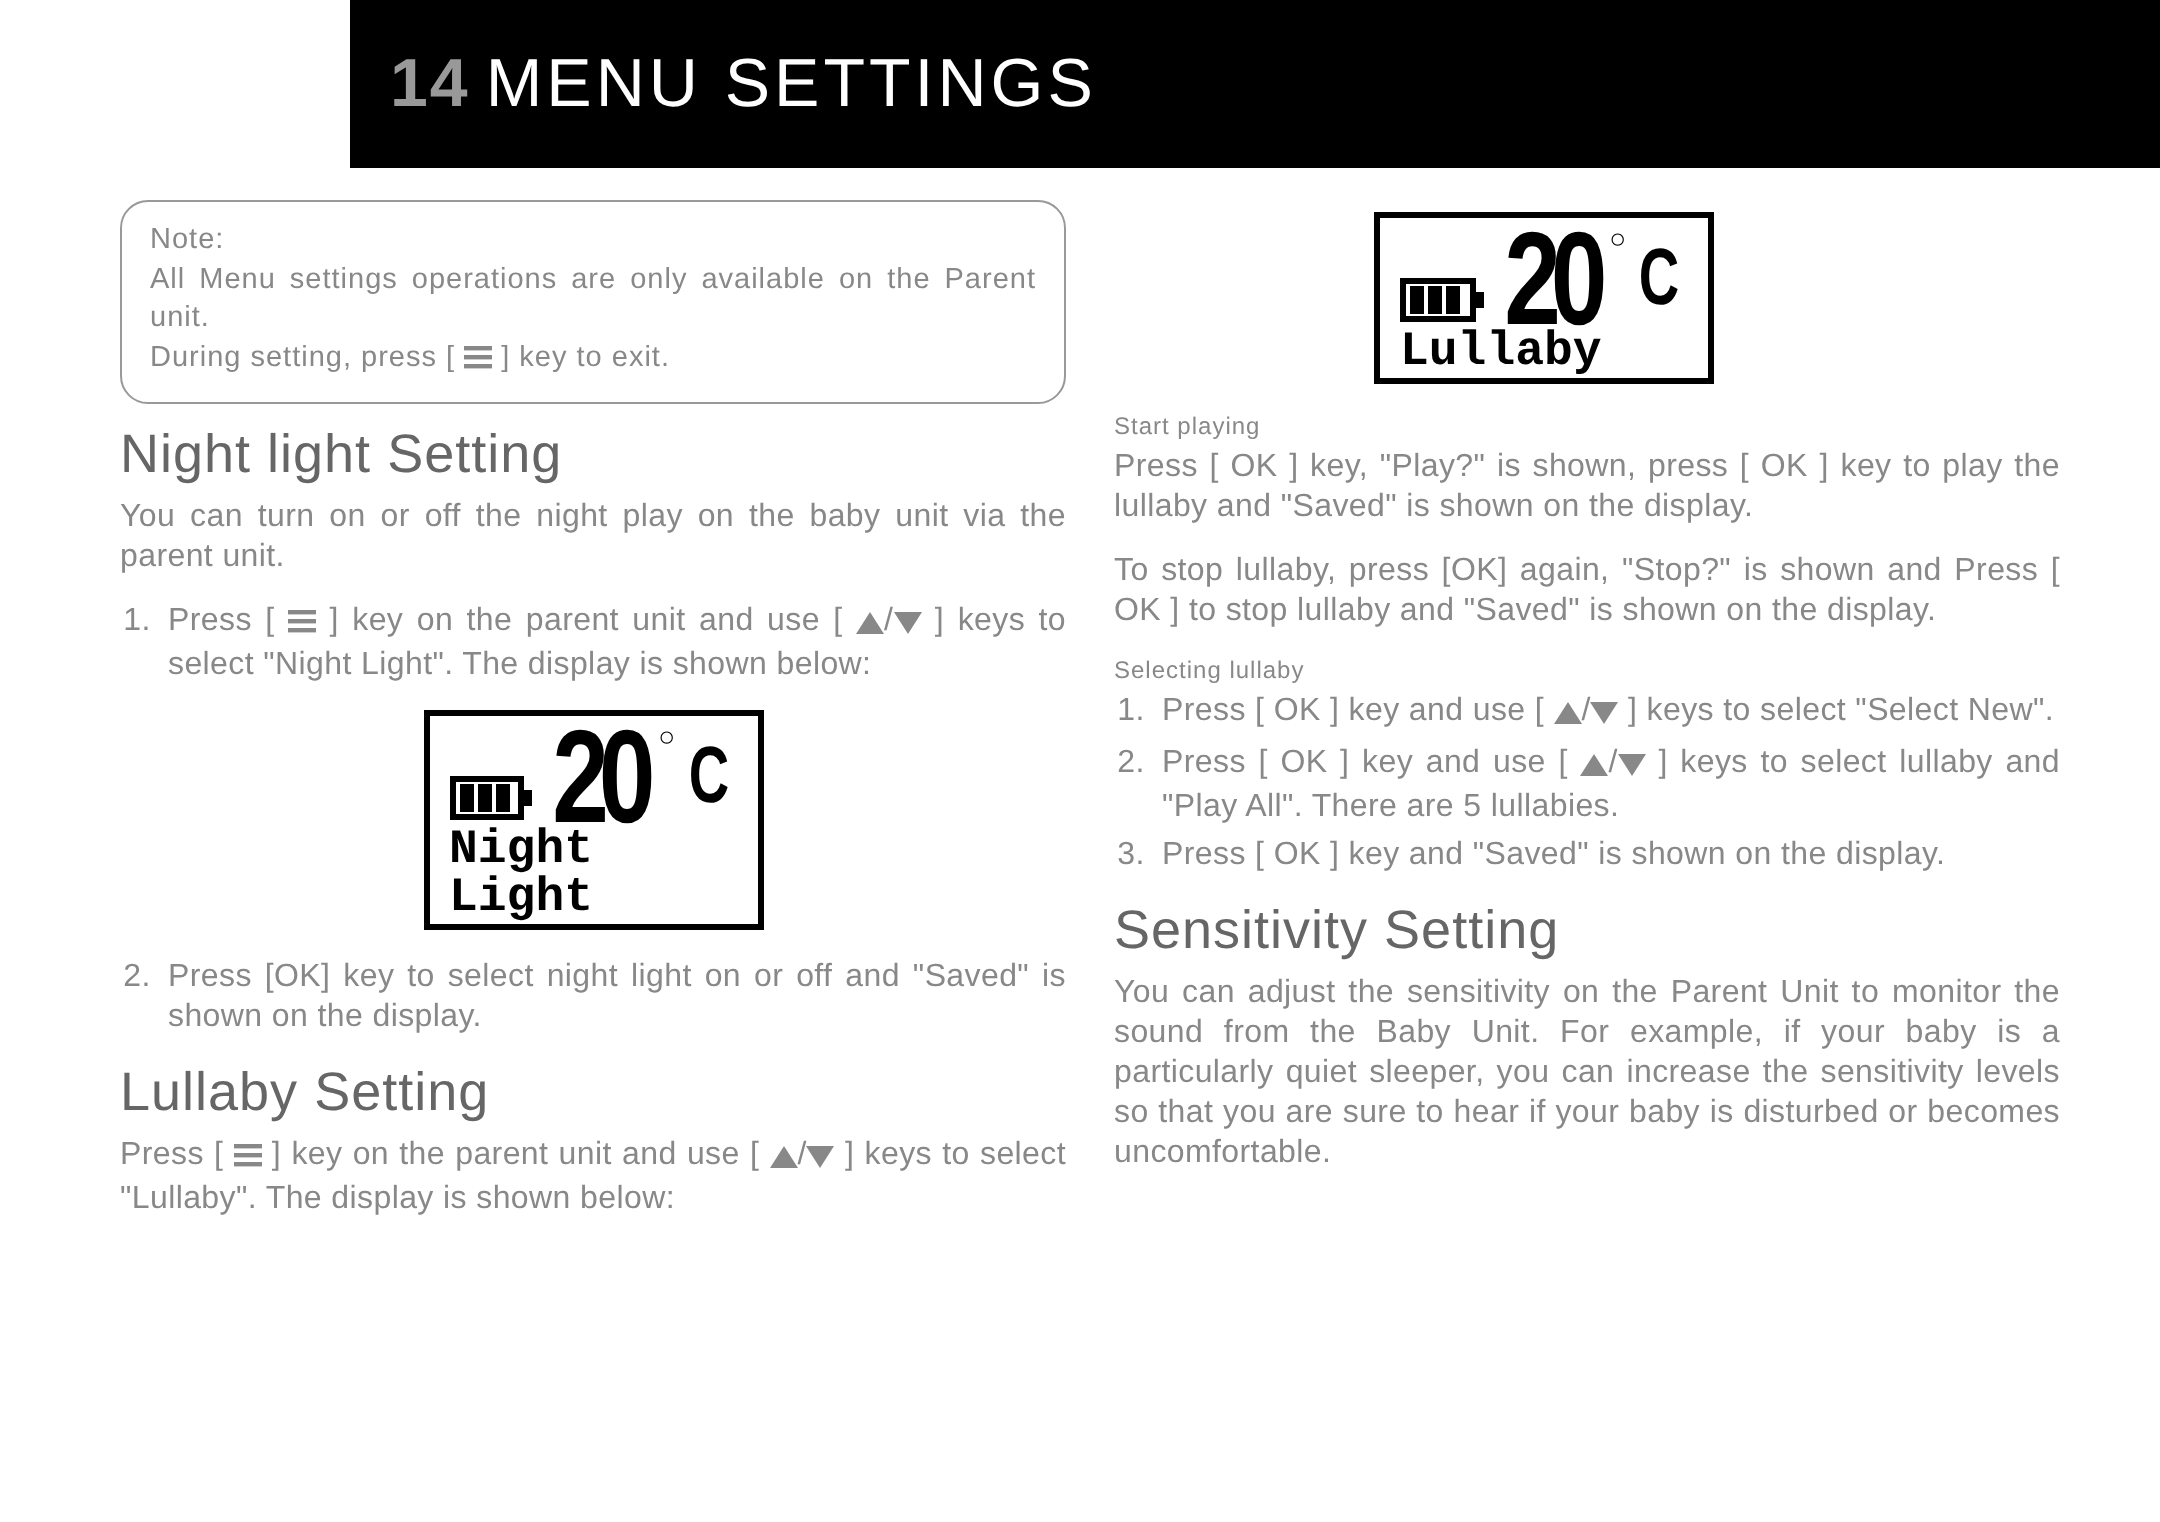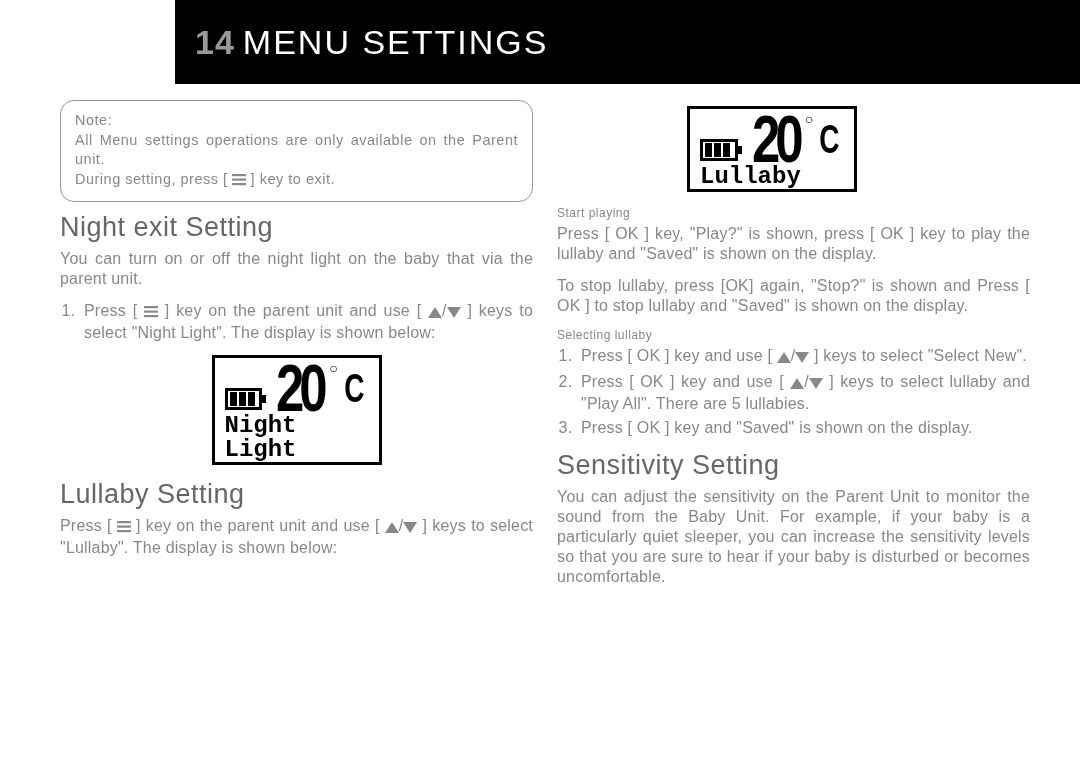--- a/index.html
+++ b/index.html
@@ -201,22 +201,22 @@
   <div class="col">
 
     <div class="note-box">
       <span class="note-title">Note:</span>
       <span>All Menu settings operations are only available on the Parent unit.</span><br>
       <span>During setting, press [ </span><span class="icon-menu"><svg width="14" height="12">
             <use href="#svg-menu"></use>
           </svg></span><span> ] key to exit.</span>
     </div>
 
-    <h2 class="section">Night exit Setting</h2>
-    <p class="body">You can turn on or off the night light on the baby that via the parent unit.</p>
+    <h2 class="section">Night light Setting</h2>
+    <p class="body">You can turn on or off the night play on the baby unit via the parent unit.</p>
     <ol>
       <li>
         <span>Press [ </span><span class="icon-menu"><svg width="14" height="12">
               <use href="#svg-menu"></use>
             </svg></span><span> ] key on the parent unit and use [ </span><span class="icon-up"><svg width="14" height="11">
               <use href="#svg-up"></use>
             </svg></span>/<span class="icon-down"><svg width="14" height="11">
               <use href="#svg-down"></use>
             </svg></span><span> ] keys to select "Night Light". The display is shown below:</span>
       </li>
@@ -227,20 +227,23 @@
         <span class="battery"><span class="bar"></span><span class="bar"></span><span class="bar"></span></span>
         <span class="seg-temp">
           <span class="seg-digit">20</span>
           <span class="seg-deg">○</span>
           <span class="seg-unit">C</span>
         </span>
       </div>
       <div class="lcd-label">Night Light</div>
     </div>
 
+    <ol start="2">
+      <li>Press [OK] key to select night light on or off and "Saved" is shown on the display.</li>
+    </ol>
 
     <h2 class="section">Lullaby Setting</h2>
     <p class="body">
       <span>Press [ </span><span class="icon-menu"><svg width="14" height="12">
             <use href="#svg-menu"></use>
           </svg></span><span> ] key on the parent unit and use [ </span><span class="icon-up"><svg width="14" height="11">
             <use href="#svg-up"></use>
           </svg></span>/<span class="icon-down"><svg width="14" height="11">
             <use href="#svg-down"></use>
           </svg></span><span> ] keys to select "Lullaby". The display is shown below:</span>

